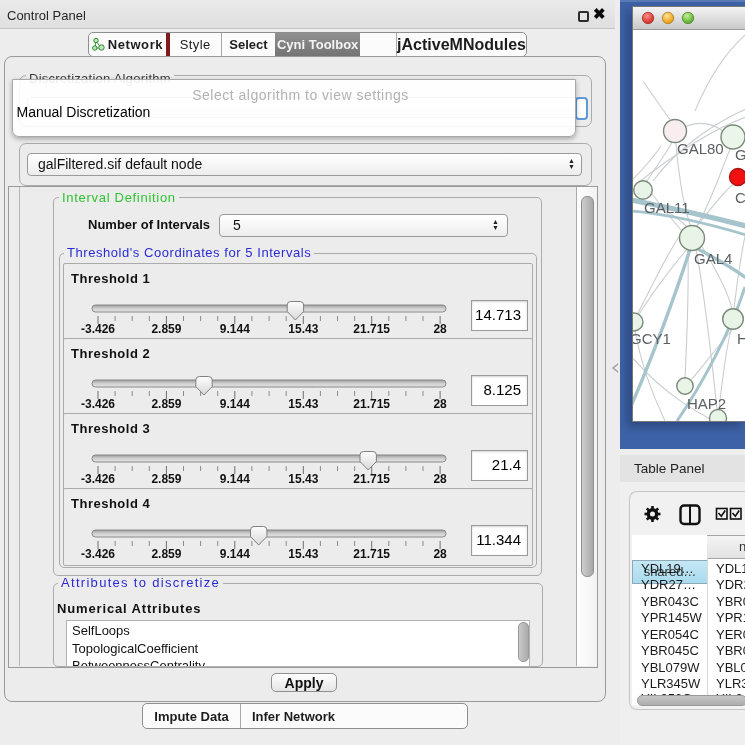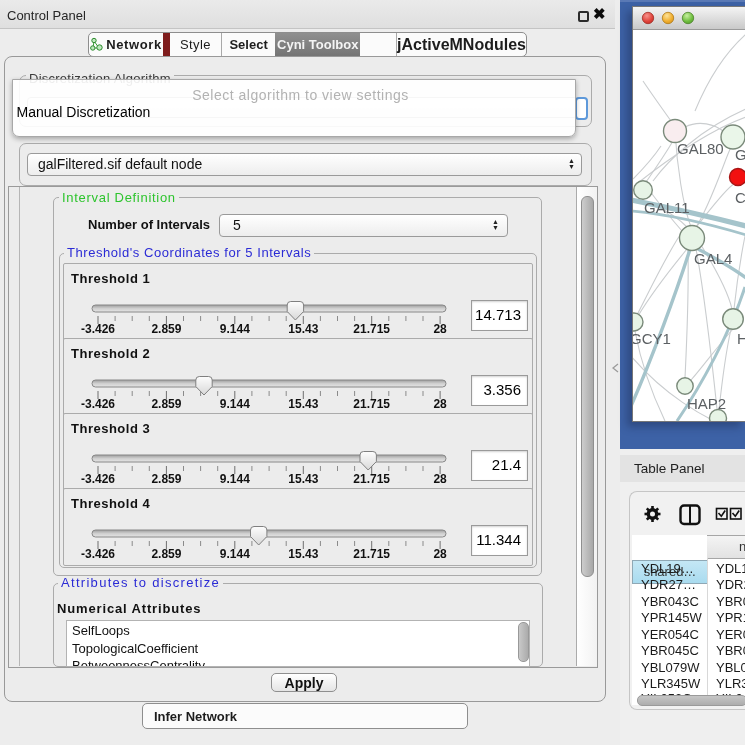--- a/index.html
+++ b/index.html
@@ -16,21 +16,21 @@
 <body>
 
 <div class="abs" style="left:0;top:0;width:620px;height:745px;background:#EDEDED;"></div>
 
 <div class="abs" style="left:0;top:0;width:615px;height:28px;background:linear-gradient(#EAEAEA,#DFDFDF);border-bottom:1px solid #C4C4C4;"></div>
 <div class="abs" style="left:7px;top:8px;font-size:13px;color:#262626;">Control Panel</div>
 <div class="abs" style="left:578px;top:11px;width:7px;height:7px;border:2px solid #2B2B2B;border-radius:2px;"></div>
 <div class="abs" style="left:593px;top:5px;font-size:15px;font-weight:bold;color:#0A0A0A;">✖</div>
 
 <div class="abs" style="left:88px;top:32px;width:437px;height:23px;background:#FBFBFB;border:1px solid #8E8E8E;border-radius:5px;overflow:hidden;display:flex;">
-  <div style="width:90px;height:100%;display:flex;align-items:center;justify-content:center;border-right:7px solid #7f1d1d;box-sizing:border-box;">
+  <div style="width:90px;height:100%;display:flex;align-items:center;justify-content:center;border-right:4px solid #7f1d1d;box-sizing:border-box;">
     <svg width="13" height="15" viewBox="0 0 13 15" style="margin-right:3px;">
       <line x1="4" y1="4" x2="9" y2="11" stroke="#3A9E3A" stroke-width="1"></line>
       <line x1="4" y1="4" x2="3" y2="11" stroke="#3A9E3A" stroke-width="1"></line>
       <line x1="3" y1="11" x2="9" y2="11" stroke="#3A9E3A" stroke-width="1"></line>
       <circle cx="4" cy="3.5" r="2.2" fill="#BFE8BF" stroke="#2E8B2E"></circle>
       <circle cx="2.8" cy="11" r="2.2" fill="#BFE8BF" stroke="#2E8B2E"></circle>
       <circle cx="9.5" cy="10.5" r="2.7" fill="#BFE8BF" stroke="#2E8B2E"></circle>
     </svg>
     <span style="font-size:13px;font-weight:bold;letter-spacing:0.6px;color:#1D1D1D;">Network</span>
     </div>
@@ -160,21 +160,21 @@
       <line x1="376.1" y1="52" x2="376.1" y2="60" stroke="#6F6F6F" stroke-width="1"></line>
 <path d="M 131.8 41 Q 131.8 37.5 135.3 37.5 L 144.7 37.5 Q 148.2 37.5 148.2 41 L 148.2 47.5 L 140.0 56 L 131.8 47.5 Z" fill="url(#thg2)" stroke="#7F7F7F" stroke-width="1"></path>
 </svg>
 <div style="position:absolute;left:2.0px;top:57.5px;width:64px;text-align:center;font-size:12px;font-weight:bold;color:#111;">-3.426</div>
     <div style="position:absolute;left:70.4px;top:57.5px;width:64px;text-align:center;font-size:12px;font-weight:bold;color:#111;">2.859</div>
     <div style="position:absolute;left:138.8px;top:57.5px;width:64px;text-align:center;font-size:12px;font-weight:bold;color:#111;">9.144</div>
     <div style="position:absolute;left:207.3px;top:57.5px;width:64px;text-align:center;font-size:12px;font-weight:bold;color:#111;">15.43</div>
     <div style="position:absolute;left:275.7px;top:57.5px;width:64px;text-align:center;font-size:12px;font-weight:bold;color:#111;">21.715</div>
     <div style="position:absolute;left:344.1px;top:57.5px;width:64px;text-align:center;font-size:12px;font-weight:bold;color:#111;">28</div>
 <div style="position:absolute;left:407px;top:36px;width:55px;height:29px;background:#FFF;border:1px solid #9A9A9A;box-shadow:inset 0 1px 2px rgba(0,0,0,0.18);"></div>
-<div style="position:absolute;left:407px;top:36px;width:50px;height:29px;line-height:30px;text-align:right;font-size:15px;color:#000;">3.356</div>
+<div style="position:absolute;left:407px;top:36px;width:50px;height:29px;line-height:30px;text-align:right;font-size:15px;color:#000;">8.125</div>
 </div>
 <div class="abs" style="left:63px;top:413px;width:468px;height:76px;border:1px solid #ABABAB;border-radius:2px;background:#ECECEC;">
 <div style="position:absolute;left:7px;top:7px;font-size:13px;font-weight:bold;letter-spacing:0.5px;color:#111;">Threshold 3</div>
 <svg style="position:absolute;left:0;top:0;" width="468" height="76">
 <defs>
         <linearGradient id="thg3" x1="0" y1="0" x2="0" y2="1">
           <stop offset="0" stop-color="#FDFDFD"></stop>
           <stop offset="1" stop-color="#D8D8D8"></stop>
         </linearGradient>
 <linearGradient id="trk3" x1="0" y1="0" x2="0" y2="1">
@@ -268,20 +268,21 @@
 <div class="gt" style="left:58px;top:576px;color:#2B2BD5;font-size:13px;letter-spacing:1.3px;">Attributes to discretize</div>
 <div class="abs" style="left:57px;top:601px;font-size:13px;font-weight:bold;letter-spacing:0.85px;color:#111;">Numerical Attributes</div>
 <div class="abs" style="left:66px;top:620px;width:462px;height:45px;background:#FFF;border:1px solid #B3B3B3;overflow:hidden;">
   <div style="margin:1px 0 0 5px;font-size:13px;color:#111;line-height:17.5px;">SelfLoops<br>TopologicalCoefficient<br>BetweennessCentrality</div>
 </div>
 <div class="abs" style="left:518px;top:622px;width:9px;height:38px;background:linear-gradient(90deg,#C9C9C9,#ABABAB);border:1px solid #999;border-radius:5px;"></div>
 
 <div class="abs" style="left:271px;top:673px;width:64px;height:17px;background:linear-gradient(#FFFFFF,#E5E5E5);border:1px solid #8F8F8F;border-radius:5px;text-align:center;line-height:18px;font-size:14px;font-weight:bold;color:#111;">Apply</div>
 
 <div class="abs" style="left:142px;top:703px;width:324px;height:24px;background:#FBFBFB;border:1px solid #8E8E8E;border-radius:5px;overflow:hidden;display:flex;">
+  <div style="width:97px;height:100%;display:flex;align-items:center;justify-content:center;border-right:1px solid #A9A9A9;font-size:13px;font-weight:bold;color:#1D1D1D;">Impute Data</div>
   <div style="width:105px;height:100%;display:flex;align-items:center;justify-content:center;font-size:13px;font-weight:bold;color:#1D1D1D;">Infer Network</div>
 </div>
 
 <div class="abs" style="left:12px;top:79px;width:562px;height:56px;background:rgba(255,255,255,0.91);border:1px solid #A8A8A8;border-radius:0 0 7px 7px;box-shadow:0 2px 5px rgba(0,0,0,0.30);z-index:30;">
   <div style="position:absolute;left:0;top:7px;width:100%;padding-left:13px;box-sizing:border-box;text-align:center;font-size:14px;letter-spacing:0.5px;color:#B2B2B2;">Select algorithm to view settings</div>
   <div style="position:absolute;left:3.5px;top:24px;font-size:14px;font-weight:normal;color:#000;">Manual Discretization</div>
 </div>
 
 <div class="abs" style="left:620px;top:0;width:125px;height:449px;background:#3D62A6;border-top:2px solid #5A79B5;"></div>
 

